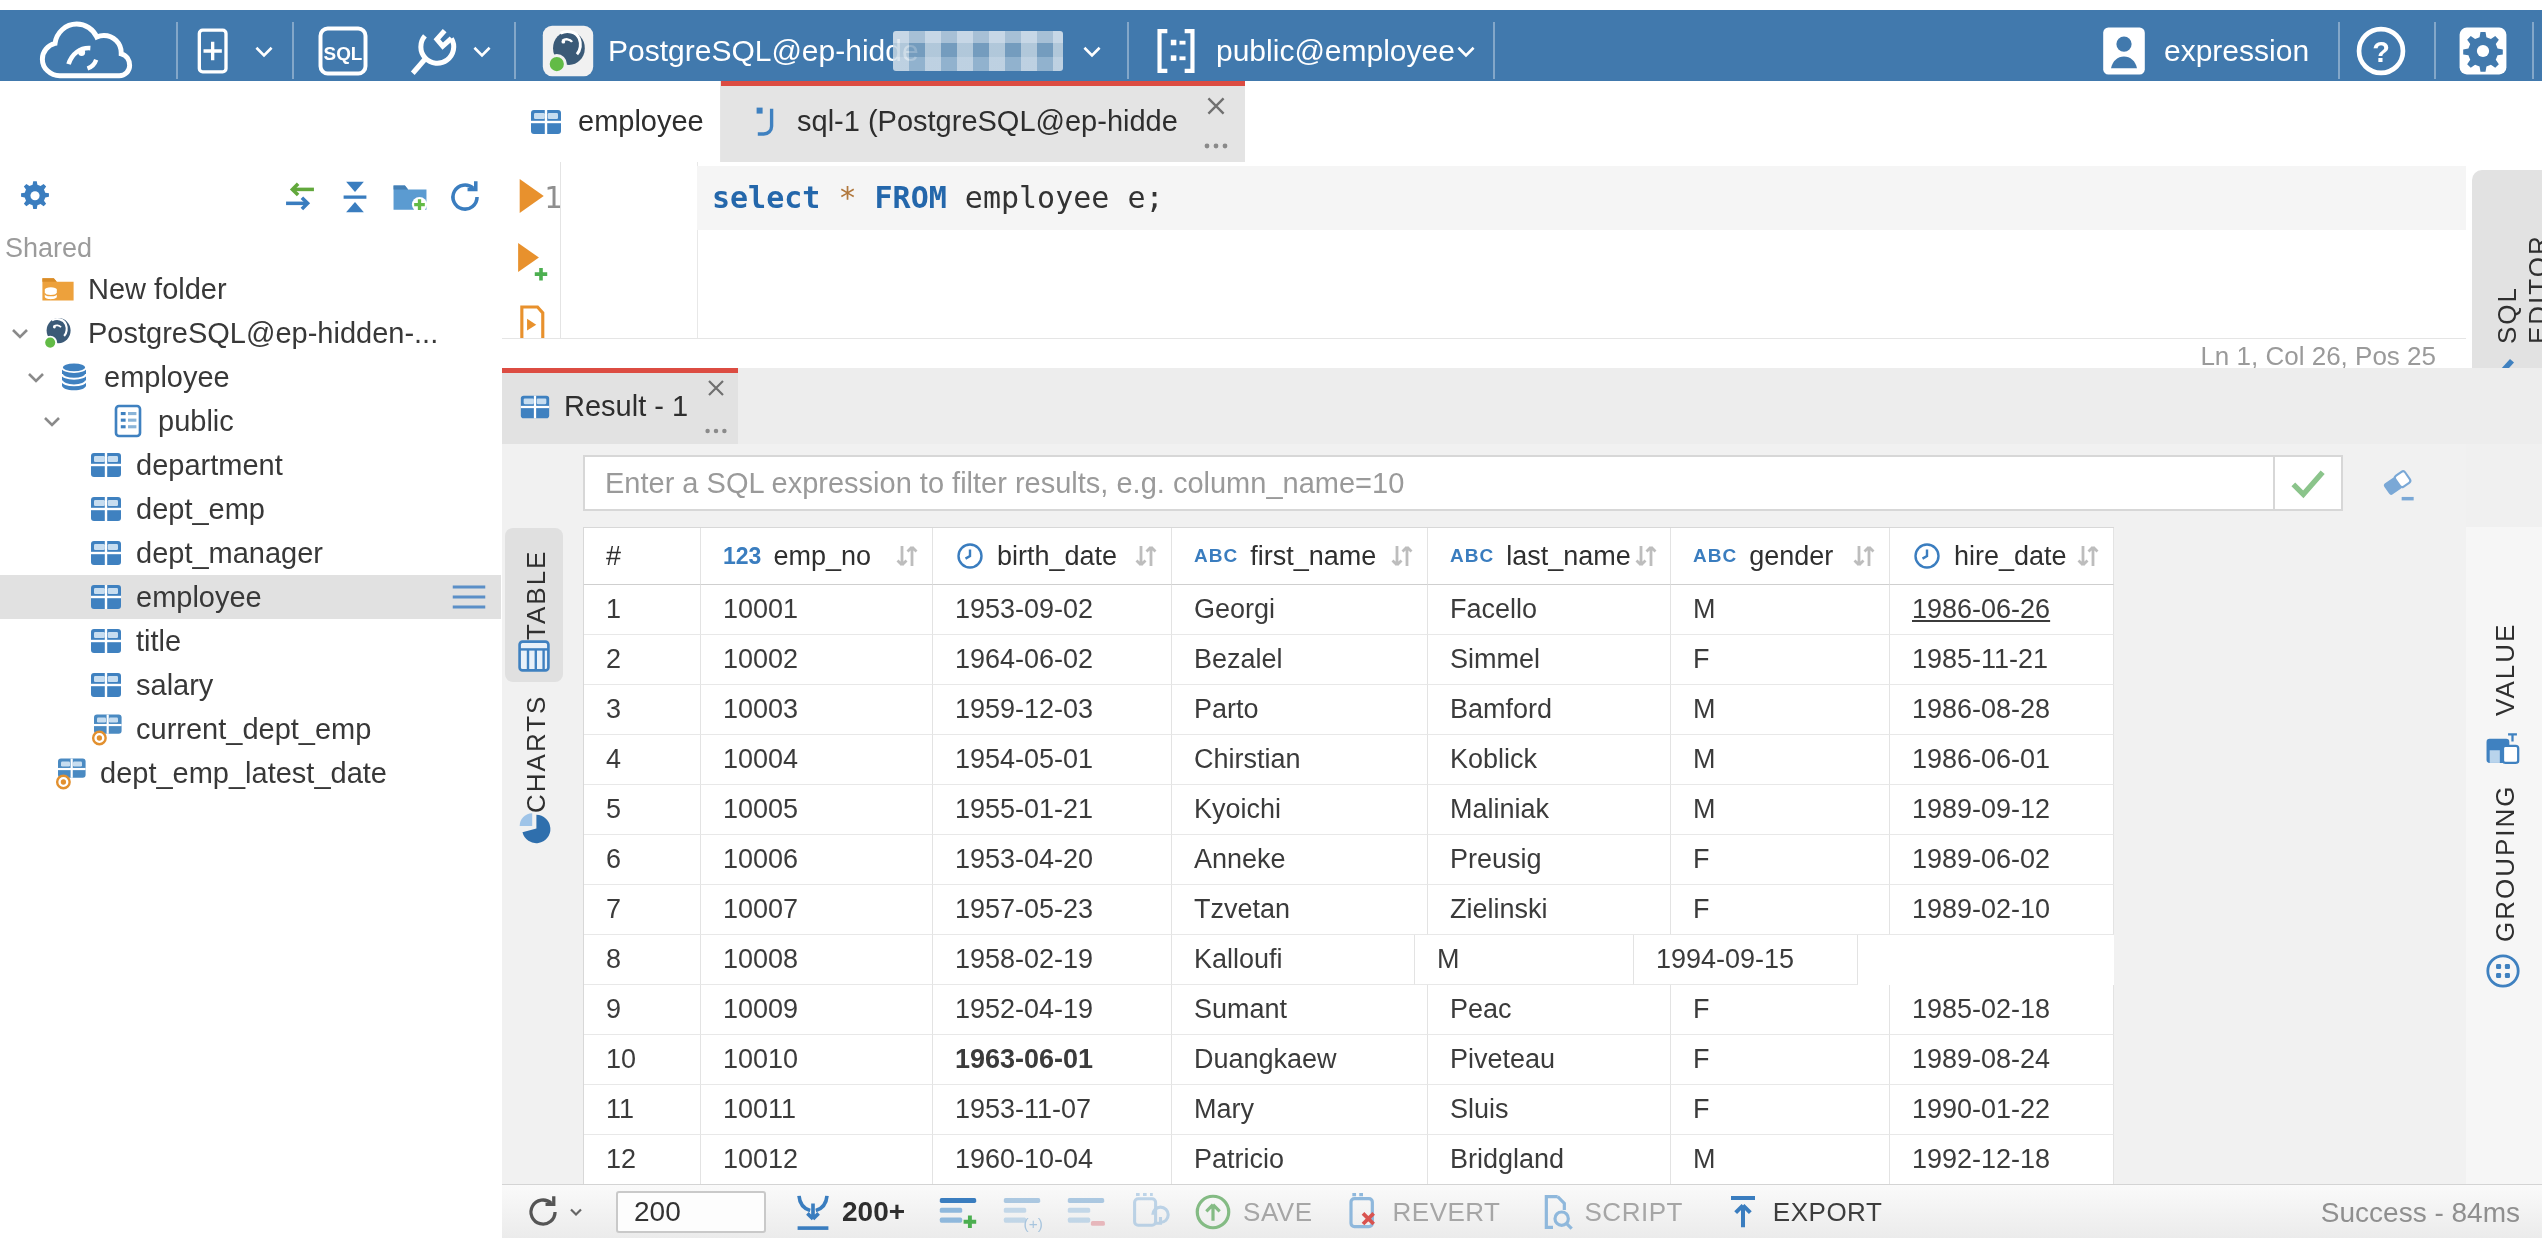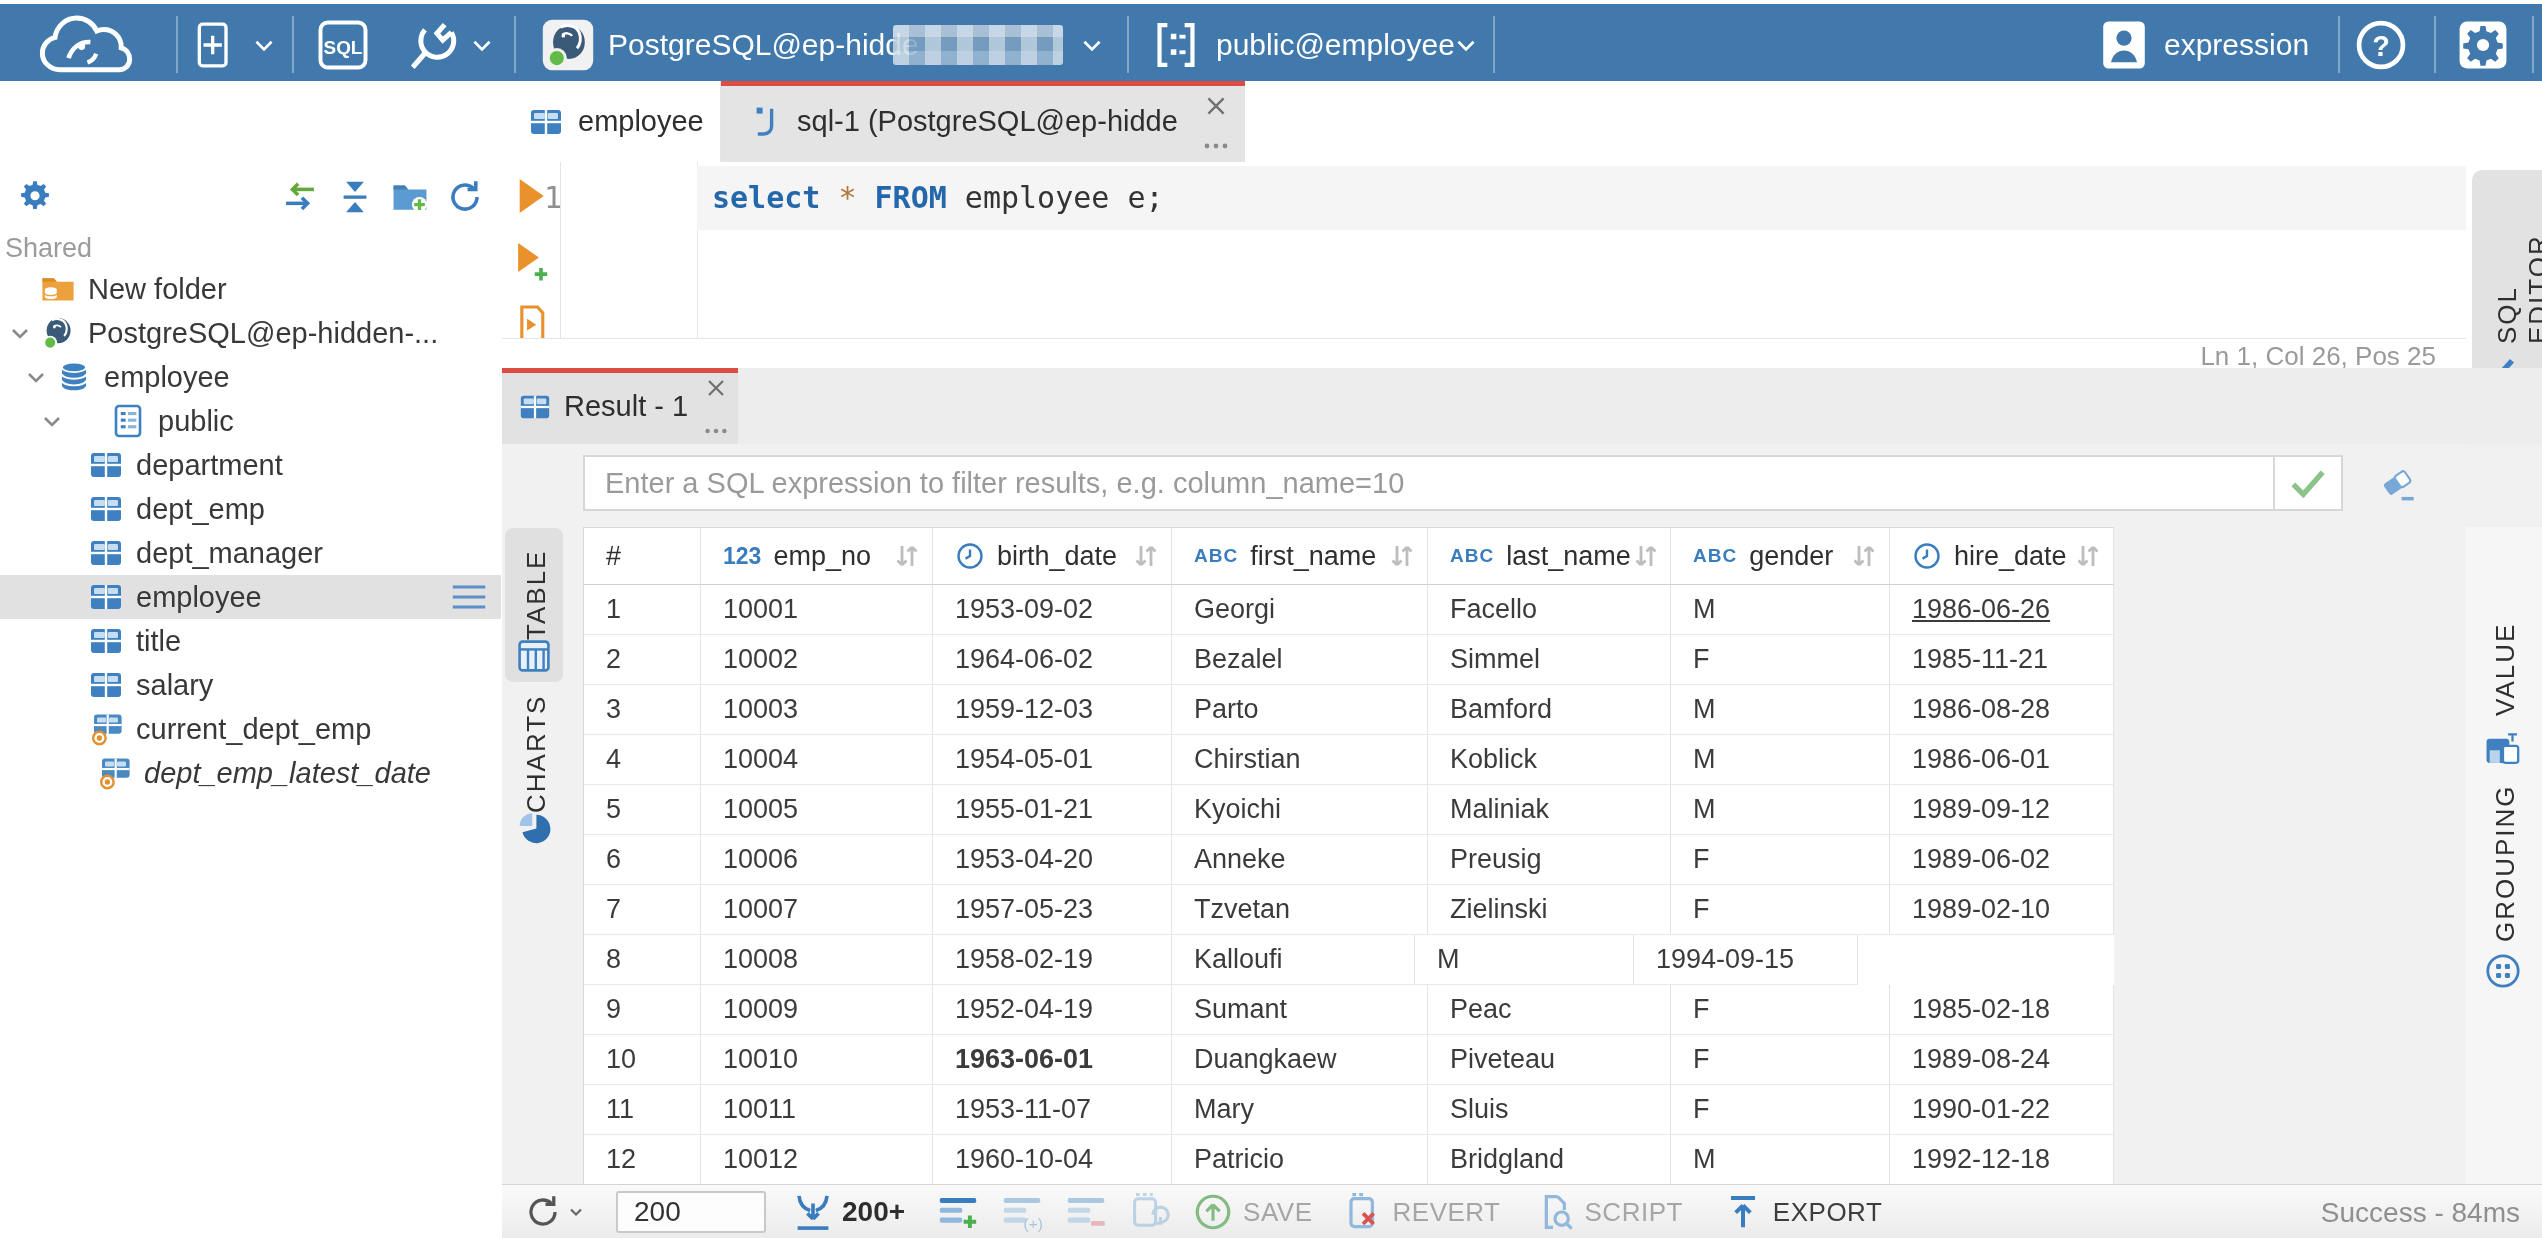--- a/index.html
+++ b/index.html
@@ -3,21 +3,21 @@
 <meta charset="utf-8">
 <style>
   html,body{margin:0;padding:0;background:#fff;}
   #app{position:relative;width:2542px;height:1238px;overflow:hidden;background:#fff;
        font-family:"Liberation Sans",sans-serif;color:#333;}
   .abs{position:absolute;}
   svg{display:block;}
   .icon{display:inline-flex;align-items:center;justify-content:center;flex:0 0 auto;}
 
   
-  #topbar{left:0;top:4px;width:2542px;height:81px;background:#4179ad;display:flex;align-items:center;}
+  #topbar{left:0;top:10px;width:2542px;height:81px;background:#4179ad;display:flex;align-items:center;}
   .tb-sep{position:absolute;top:12px;height:57px;width:2px;background:rgba(255,255,255,.35);}
   .tb-text{color:#fff;font-size:30px;white-space:nowrap;}
   .blur-box{width:170px;height:40px;border-radius:3px;opacity:.85;
     background:
       repeating-linear-gradient(90deg,rgba(255,255,255,.55) 0 16px,rgba(255,255,255,0) 16px 32px),
       repeating-linear-gradient(0deg,#9fbcd4 0 14px,#7ea3c2 14px 28px,#b9cdde 28px 42px);}
   
   #sidebar{left:0;top:81px;width:502px;height:1157px;background:#fff;border-right:1px solid #d9d9d9;}
   #side-toolbar .icon{position:absolute;top:97px;}
   .shared-label{position:absolute;left:5px;top:152px;font-size:27px;color:#9b9b9b;}
@@ -407,21 +407,21 @@
               <rect x="7.5" y="5.5" width="7.5" height="4" rx="1" fill="#c7ddf0"></rect>
               <rect x="17.5" y="5.5" width="7.5" height="4" rx="1" fill="#c7ddf0"></rect>
               <rect x="5" y="10.8" width="23" height="1.8" fill="#fff"></rect>
               <rect x="15.5" y="3" width="1.8" height="16" fill="#fff"></rect>
               <circle cx="9.5" cy="22.5" r="5.2" fill="#fff" stroke="#e2902f" stroke-width="2"></circle>
               <circle cx="9.5" cy="22.5" r="2.2" fill="#e2902f"></circle>
             </svg>
           </span>
           <span>current_dept_emp</span>
         </div>
-        <div class="tree-item" style="padding-left: 96px; font-style: italic;">
+        <div class="tree-item" style="padding-left: 52px;">
           <span class="ticon icon">
             <svg viewBox="0 0 30 30" width="100%" height="100%">
               <rect x="5" y="3" width="23" height="16" rx="2.5" fill="#4a8ac2"></rect>
               <rect x="7.5" y="5.5" width="7.5" height="4" rx="1" fill="#c7ddf0"></rect>
               <rect x="17.5" y="5.5" width="7.5" height="4" rx="1" fill="#c7ddf0"></rect>
               <rect x="5" y="10.8" width="23" height="1.8" fill="#fff"></rect>
               <rect x="15.5" y="3" width="1.8" height="16" fill="#fff"></rect>
               <circle cx="9.5" cy="22.5" r="5.2" fill="#fff" stroke="#e2902f" stroke-width="2"></circle>
               <circle cx="9.5" cy="22.5" r="2.2" fill="#e2902f"></circle>
             </svg>

